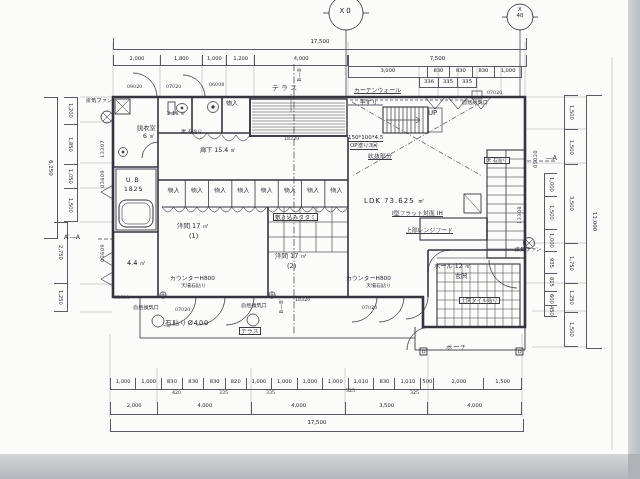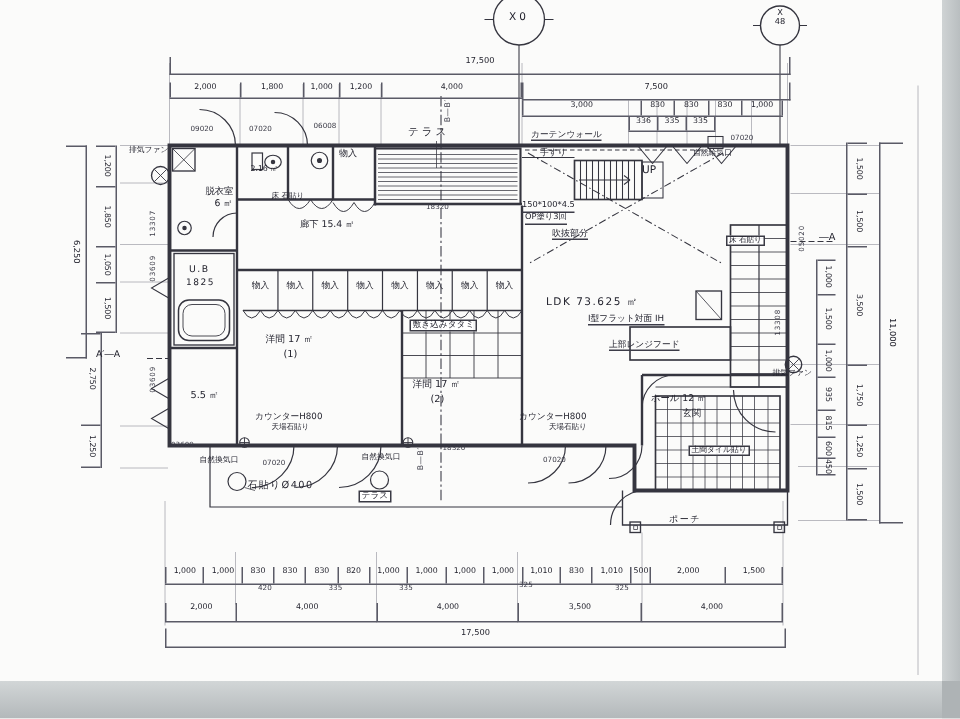--- a/index.html
+++ b/index.html
@@ -301,21 +301,21 @@
   <div class="L vcode" style="left:100px;top:170px;">03609</div>
   <div class="L vcode" style="left:100px;top:244px;">03609</div>
   <div class="L f62 ls1" style="left:126px;top:177px;">U.B</div>
   <div class="L f6 ls1" style="left:124px;top:186px;">1825</div>
 
   <div class="L f65" style="left:177px;top:223px;">洋間 17 ㎡</div>
   <div class="L f65" style="left:189px;top:233px;">(1)</div>
   <div class="L f58 box" style="left:273px;top:213px;">敷き込みタタミ</div>
   <div class="L f65" style="left:275px;top:253px;">洋間 17 ㎡</div>
   <div class="L f65" style="left:287px;top:263px;">(2)</div>
-  <div class="L f65" style="left:127px;top:260px;">5.5 ㎡</div>
+  <div class="L f65" style="left:127px;top:260px;">4.4 ㎡</div>
 
   <div class="L f7 ls1" style="left:364px;top:198px;">LDK 73.625 ㎡</div>
   <div class="L f58 u" style="left:392px;top:210px;">I型フラット対面 IH</div>
   <div class="L f58 u" style="left:406px;top:227px;">上部レンジフード</div>
   <div class="L f5 box" style="left:484px;top:157px;">床 石貼り</div>
   <div class="L vcode" style="left:533px;top:150px;">05020</div>
   <div class="L vcode" style="left:517px;top:206px;">13308</div>
   <div class="L f65" style="left:546px;top:155px;">―A</div>
   <div class="L f52" style="left:515px;top:247px;">排気ファン</div>
 

